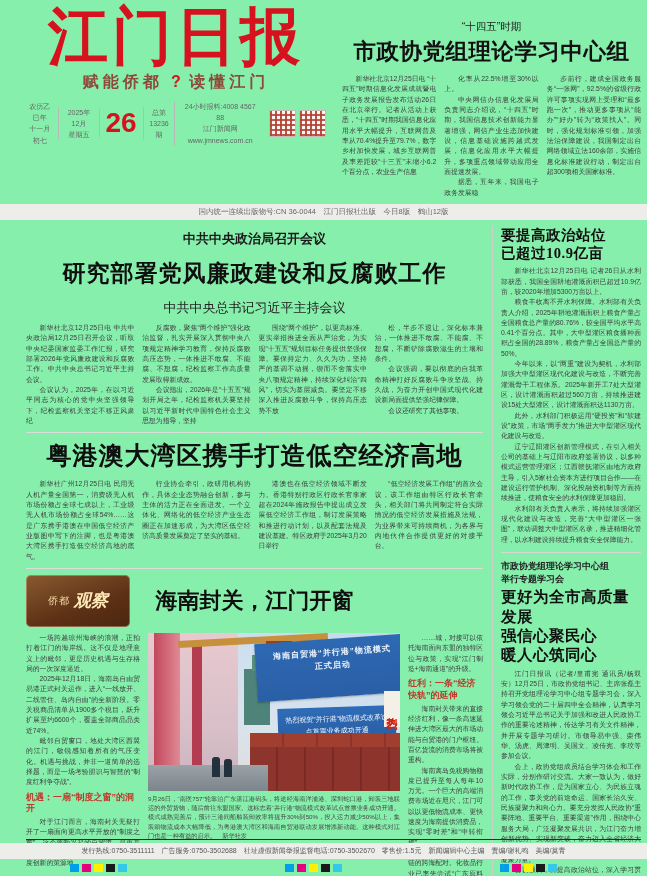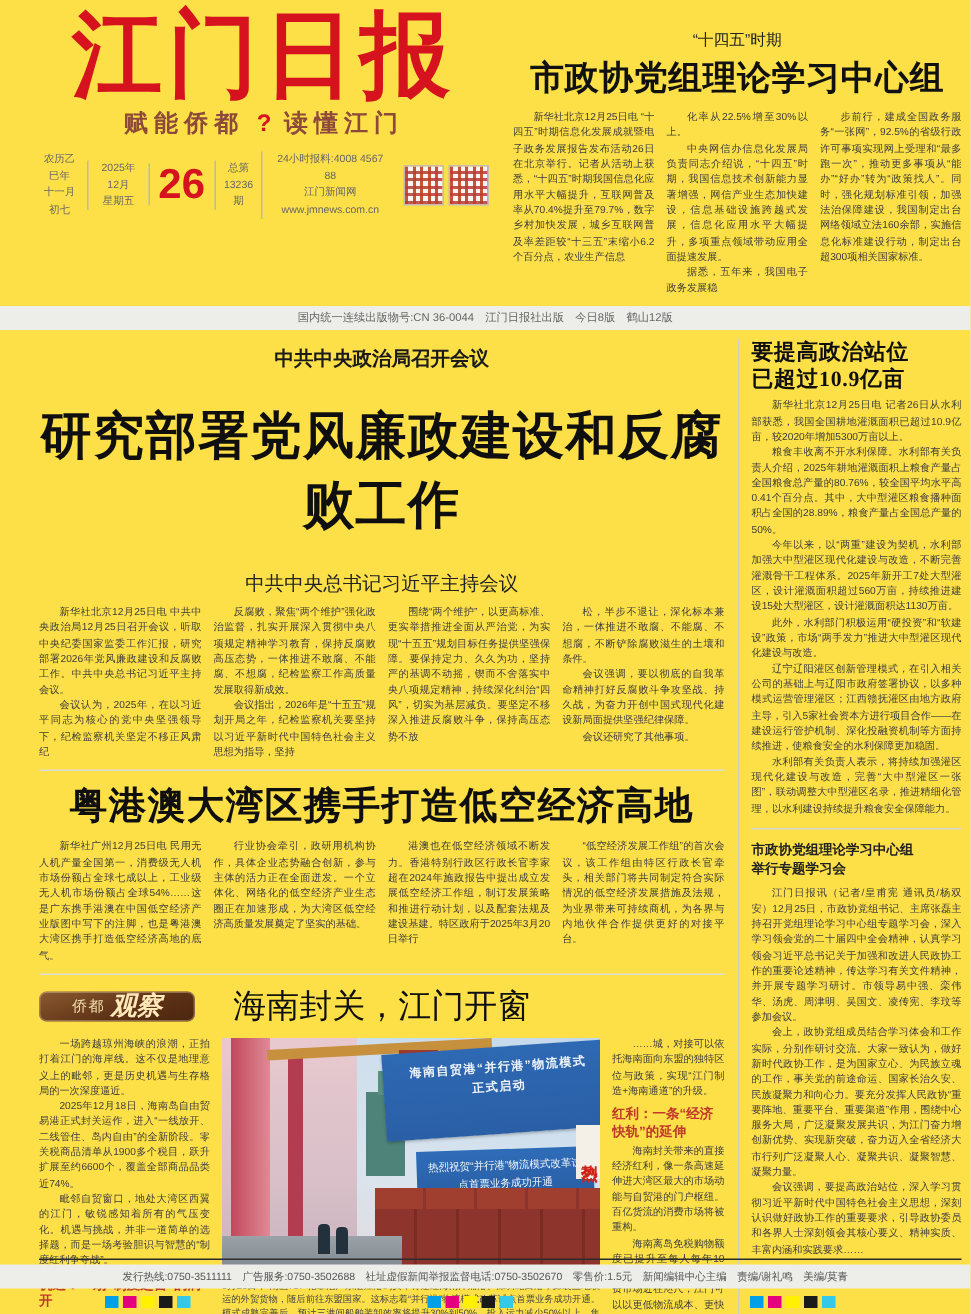--- a/index.html
+++ b/index.html
@@ -1,18 +1,18 @@
 <!DOCTYPE html>
 <html style="--brand_red: #d5121e; --jump_orange: #e8500f; --cmyk_c: #00a0e9; --cmyk_m: #e4007f; --cmyk_y: #fff100; --cmyk_k: #1a1a1a; --cmyk_c2: #35c8e8;"><head>
 <meta charset="utf-8">
 <style>
   * { margin:0; padding:0; box-sizing:border-box; }
   html,body { background:#e9e9e7; }
   .page {
-    width:647px; height:876px; margin:0 auto; background:#fde047;
+    width:647px; height:876px; margin:0 auto; background:#86efac;
     font-family:"Liberation Sans","DejaVu Sans",sans-serif; color:#333;
     position:relative; overflow:hidden;
   }
   
   .mast { display:flex; padding:4px 6px 0 26px; }
   .mast-left { width:300px; flex:none; }
   .mast-title {
     font-family:"Liberation Serif","DejaVu Serif",serif; font-weight:900;
     color:var(--brand_red,#d5121e); font-size:60px; line-height:1.1;
     text-align:center; letter-spacing:4px; transform:scaleY(1.05);
@@ -37,34 +37,34 @@
   .para { font-size:6.8px; line-height:1.52; text-align:justify; color:#3c3c3c; text-indent:2em; }
   
   .publine { background:#ededea; margin-top:6px; text-align:center; font-size:7.5px; color:#666; padding:3px 0; }
   
   .body-grid { display:flex; padding:6px 6px 0 26px; }
   .main-col { width:466px; flex:none; padding-right:9px; }
   .rail { flex:1; min-width:0; border-left:1px solid #cfcfcc; padding-left:8px; }
   .secline { border:none; border-top:1px solid #ddddd8; margin:6px 0; }
   
   .sec-kicker { text-align:center; font-size:13px; font-weight:bold; color:#1a1a1a; margin-top:4px; }
-  .sec-title { text-align:center; font-family:"Liberation Serif","DejaVu Serif",serif; font-weight:900; font-size:34px; color:#0f0f0f; letter-spacing:1px; margin:20px 0; }
+  .sec-title { text-align:center; font-family:"Liberation Serif","DejaVu Serif",serif; font-weight:900; font-size:23px; color:#0f0f0f; letter-spacing:1px; margin:10px 0; }
   .sec-sub { text-align:center; font-size:13px; color:#222; margin-bottom:6px; }
   .sec-title.gba { font-size:25px; margin:2px 0 7px; }
   
   .q-head { display:flex; align-items:center; margin:2px 0 6px; }
   .badge {
-    width:104px; height:20px; flex:none; border-radius:5px;
+    width:104px; height:52px; flex:none; border-radius:5px;
     background:linear-gradient(160deg,#8a5a30,#5d3115 60%,#4a2610);
     color:#f5dfae; display:flex; align-items:center; justify-content:center; gap:4px;
     box-shadow:inset 0 0 0 1px rgba(245,223,174,.35);
   }
   .badge .b1 { font-size:10px; letter-spacing:1px; }
   .badge .b2 { font-family:"Liberation Serif","DejaVu Serif",serif; font-size:17px; font-weight:bold; font-style:italic; color:#ffe9b8; }
-  .q-title { flex:1; text-align:center; font-family:"Liberation Serif","DejaVu Serif",serif; font-weight:400; font-size:22px; color:#0f0f0f; padding-right:104px; }
+  .q-title { flex:1; text-align:center; font-family:"Liberation Serif","DejaVu Serif",serif; font-weight:700; font-size:22px; color:#0f0f0f; padding-right:104px; }
   .q-content { display:flex; gap:8px; }
   .q-left { width:114px; flex:none; overflow:hidden; }
   .q-center { width:252px; flex:none; }
   .q-right { flex:1; min-width:0; overflow:hidden; display:flex; flex-direction:column; }
   .subhead { color:#c0392b; font-weight:bold; font-size:9px; margin:4px 0 2px; line-height:1.3; }
   
   .photo { position:relative; width:252px; height:158px; overflow:hidden; background:linear-gradient(200deg,#c3d9ec 0%,#d9e4ee 55%,#e4d9d8 100%); }
   .ph-sky2 { position:absolute; left:0; top:0; width:90px; height:158px; background:linear-gradient(180deg,#e8c9cf,#d8bfc8 60%,#c9b3bd); }
   .ph-crane-col { position:absolute; left:6px; top:0; width:26px; height:158px; background:linear-gradient(90deg,#c2485c,#e08a96); }
   .ph-crane-col2 { position:absolute; left:44px; top:10px; width:10px; height:148px; background:#b43c50; }
@@ -280,20 +280,25 @@
           </div>
       </article>
 
       <hr>
 
       <article class="rail-art">
         <div class="rail-kicker">
           <div>市政协党组理论学习中心组</div>
           <div>举行专题学习会</div>
         </div>
+        <div class="rail-title cppcc">
+          <div>更好为全市高质量发展</div>
+          <div>强信心聚民心</div>
+          <div>暖人心筑同心</div>
+        </div>
         <div class="paras">
             <p class="para">江门日报讯（记者/皇甫宪 通讯员/杨双安）12月25日，市政协党组书记、主席张磊主持召开党组理论学习中心组专题学习会，深入学习领会党的二十届四中全会精神，认真学习领会习近平总书记关于加强和改进人民政协工作的重要论述精神，传达学习有关文件精神，并开展专题学习研讨。市领导易中强、栾伟华、汤虎、周津明、吴国文、凌传宪、李玟等参加会议。</p>
             <p class="para">会上，政协党组成员结合学习体会和工作实际，分别作研讨交流。大家一致认为，做好新时代政协工作，是为国家立心、为民族立魂的工作，事关党的前途命运、国家长治久安、民族凝聚力和向心力。要充分发挥人民政协“重要阵地、重要平台、重要渠道”作用，围绕中心服务大局，广泛凝聚发展共识，为江门奋力增创新优势、实现新突破，奋力迈入全省经济大市行列广泛凝聚人心、凝聚共识、凝聚智慧、凝聚力量。</p>
             <p class="para">会议强调，要提高政治站位，深入学习贯彻习近平新时代中国特色社会主义思想，深刻认识做好政协工作的重要要求，引导政协委员和各界人士深刻领会其核心要义、精神实质、丰富内涵和实践要求……</p>
           </div>
 
       </article>
 
     </aside>
   </div>

